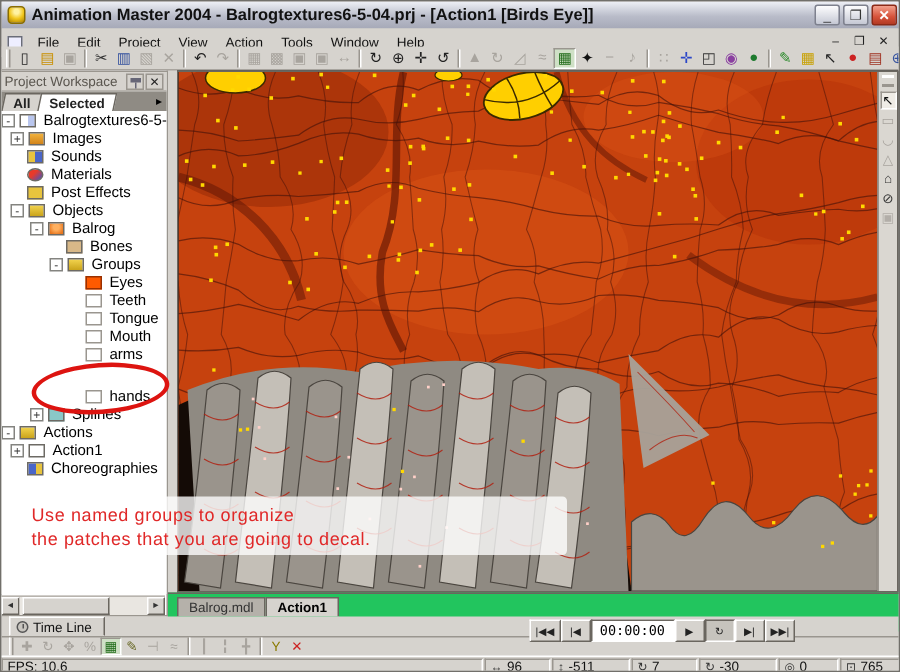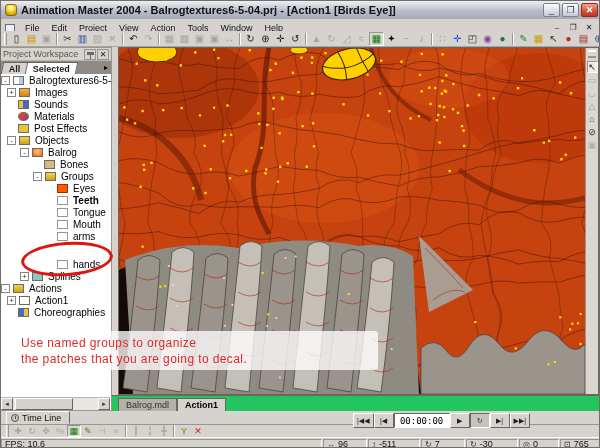--- a/index.html
+++ b/index.html
@@ -243,21 +243,21 @@
         </div>
         <div class="trow" style="padding-left: 32px;">
           <div class="exp">-</div>
           <div class="i groups"></div>
           <div class="tlabel" style="padding: 0px 2px;">Groups</div>
         </div>
         <div class="trow" style="padding-left: 56px;">
           <div class="i swatch-orange"></div>
           <div class="tlabel" style="padding: 0px 2px;">Eyes</div>
         </div>
-        <div class="trow" style="padding-left: 56px; font-weight: bold;">
+        <div class="trow" style="padding-left: 56px;">
           <div class="i swatch-empty"></div>
           <div class="tlabel" style="padding: 0px 2px;">Teeth</div>
         </div>
         <div class="trow" style="padding-left: 56px;">
           <div class="i swatch-empty"></div>
           <div class="tlabel" style="padding: 0px 2px;">Tongue</div>
         </div>
         <div class="trow" style="padding-left: 56px;">
           <div class="i swatch-empty"></div>
           <div class="tlabel" style="padding: 0px 2px;">Mouth</div>

